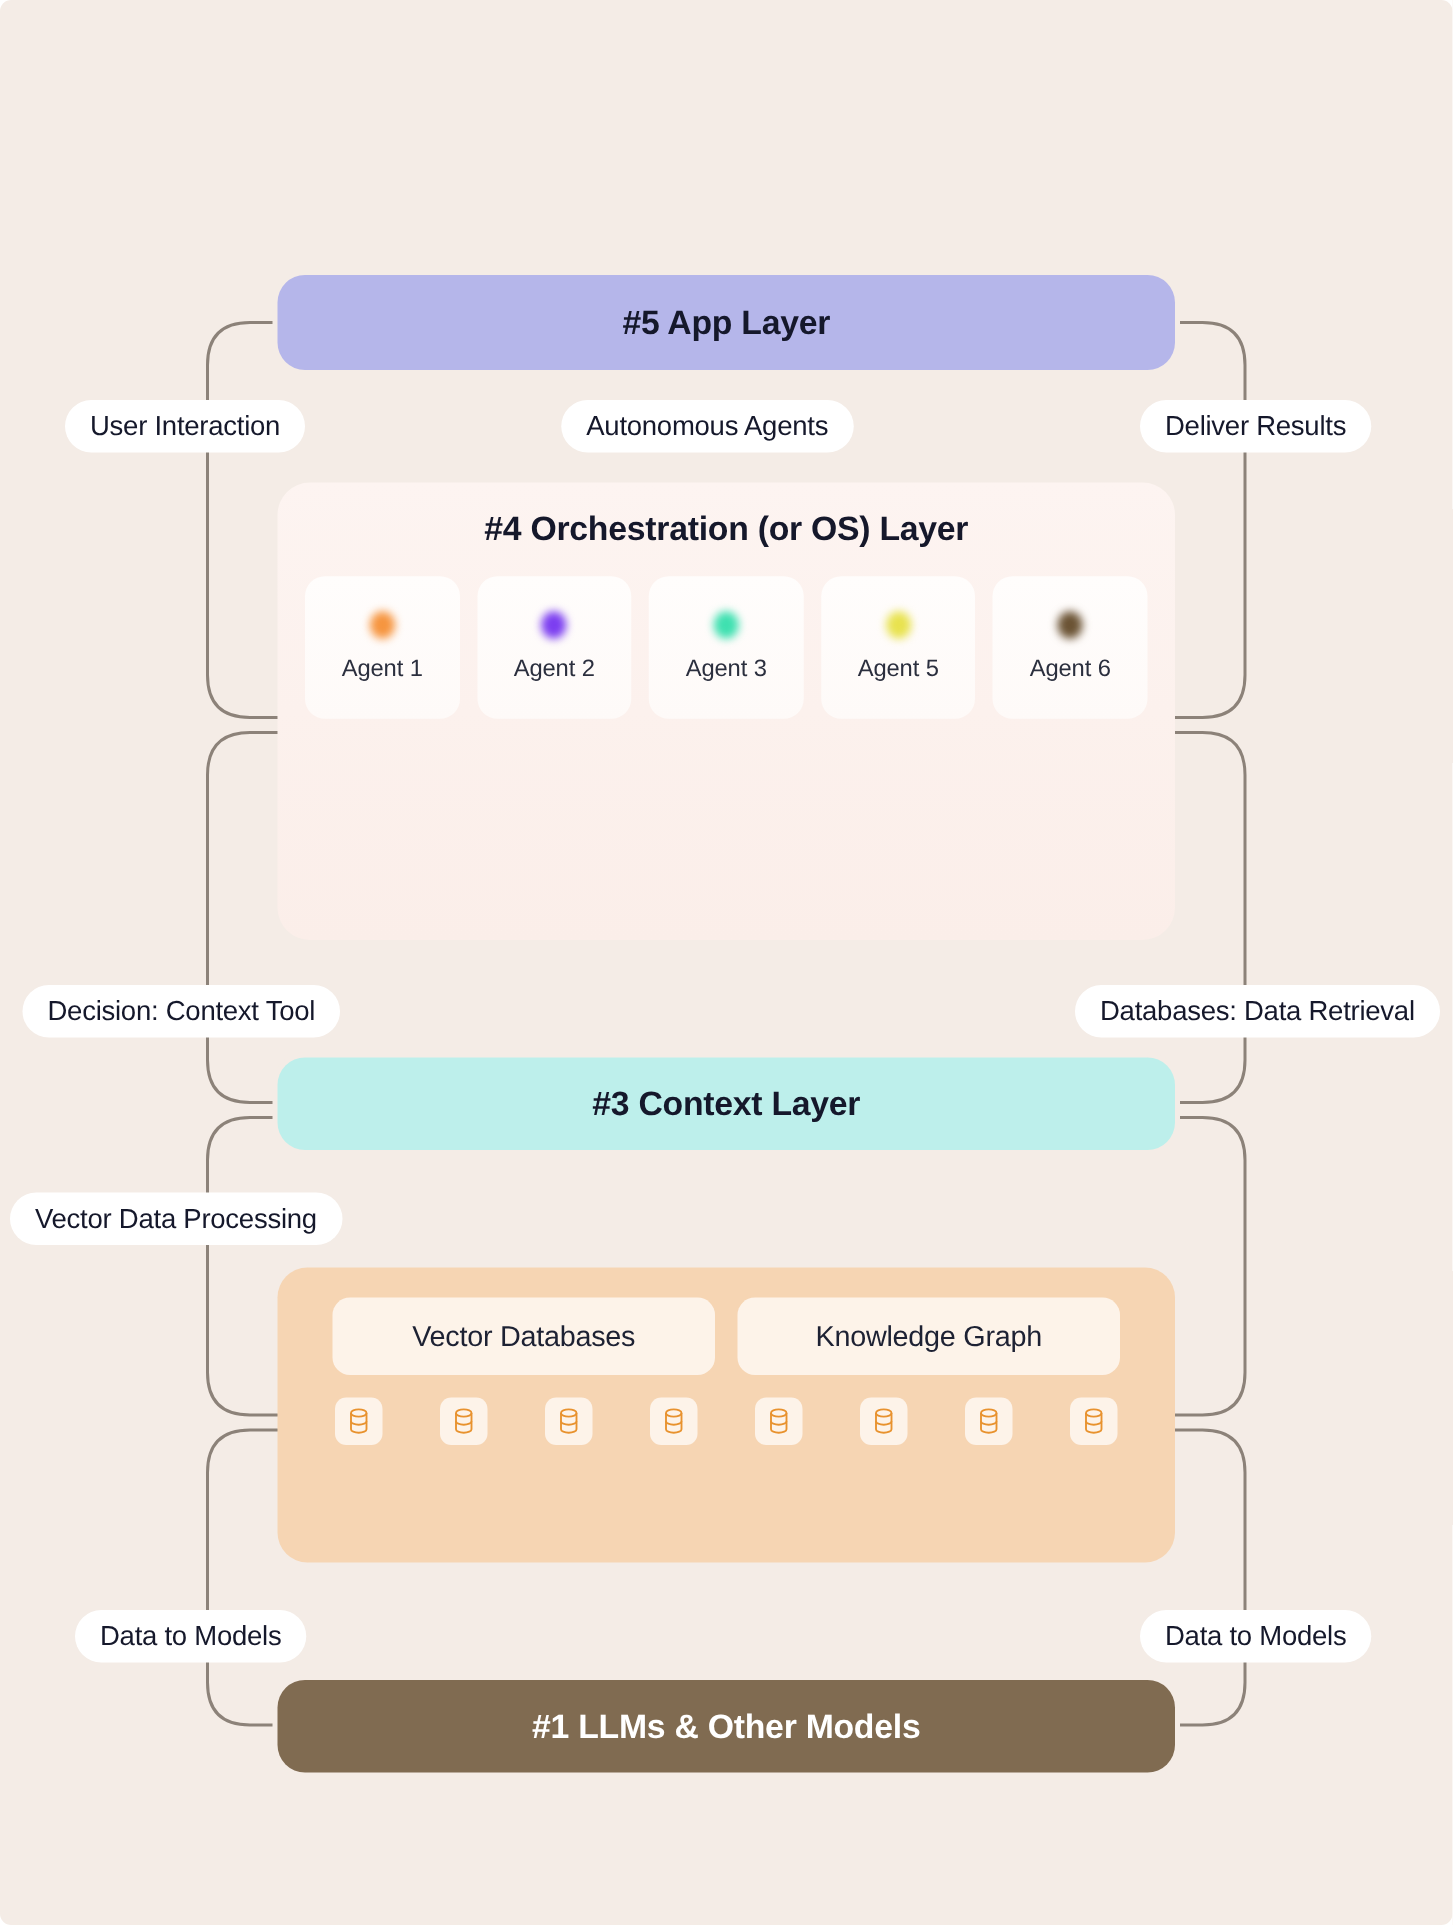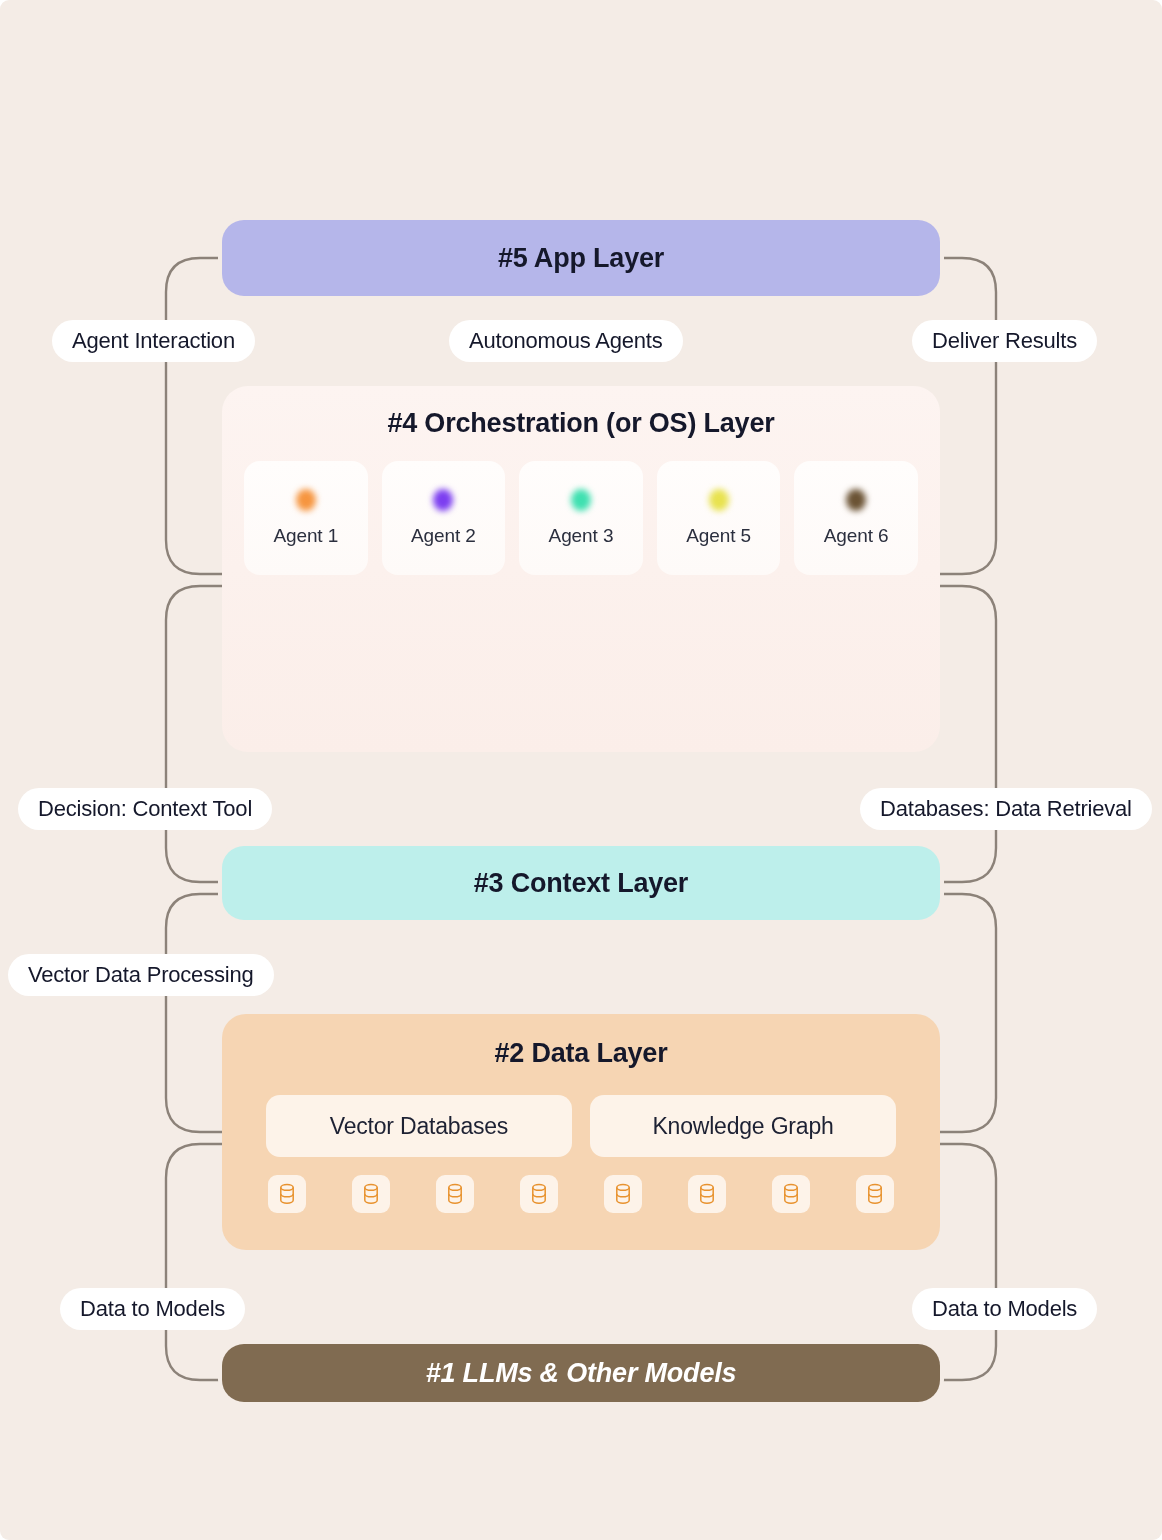--- a/index.html
+++ b/index.html
@@ -64,24 +64,23 @@
   
   #context-layer {
     top: 846px;
     height: 74px;
     background: #bdefeb;
     box-shadow: 0 0 0 4px #f4ece6;
   }
   
   #llm-layer {
     top: 1344px;
-    height: 58px;
+    height: 74px;
     background: #806b51;
     box-shadow: 0 0 0 4px #f4ece6;
-    font-style: italic;
   }
   #llm-layer .bar-title { color: #ffffff; }
 
   
   #orchestration-layer {
     position: absolute;
     left: 222px;
     top: 386px;
     width: 718px;
     height: 366px;
@@ -219,21 +218,21 @@
       <path d="M 940 894 L 962 894 Q 996 894 996 928 L 996 1098 Q 996 1132 962 1132 L 940 1132"></path>
 
       <path d="M 940 1144 L 962 1144 Q 996 1144 996 1178 L 996 1346 Q 996 1380 962 1380 L 940 1380"></path>
     </g>
   </svg>
 
   <div id="app-layer" class="layer-bar">
     <span class="bar-title">#5 App Layer</span>
   </div>
 
-  <div class="pill" style="left:52px; top:320px;">Agent Interaction</div>
+  <div class="pill" style="left:52px; top:320px;">User Interaction</div>
   <div class="pill" style="left:449px; top:320px;">Autonomous Agents</div>
   <div class="pill" style="left:912px; top:320px;">Deliver Results</div>
 
   <div id="orchestration-layer">
     <span class="bar-title">#4 Orchestration (or OS) Layer</span>
 
     <div class="agent-grid">
       <div class="agent-card">
         <span class="agent-dot" style="background:#f6953f"></span>
         <span class="agent-label">Agent 1</span>
@@ -260,21 +259,20 @@
   <div class="pill" style="left:18px; top:788px;">Decision: Context Tool</div>
   <div class="pill" style="left:860px; top:788px;">Databases: Data Retrieval</div>
 
   <div id="context-layer" class="layer-bar">
     <span class="bar-title">#3 Context Layer</span>
   </div>
 
   <div class="pill" style="left:8px; top:954px;">Vector Data Processing</div>
 
   <div id="data-layer">
-    <span class="bar-title">#2 Data Layer</span>
 
     <div class="store-row">
       <div class="store-box">
         <span>Vector Databases</span>
       </div>
       <div class="store-box">
         <span>Knowledge Graph</span>
       </div>
     </div>
 

